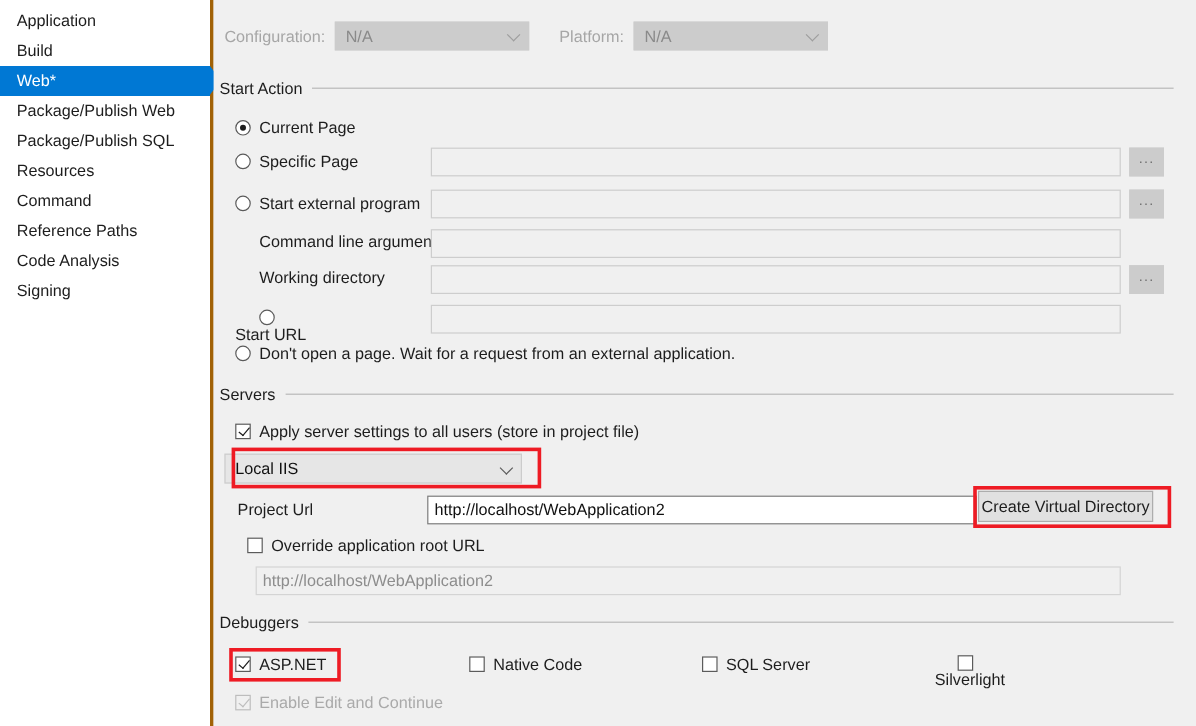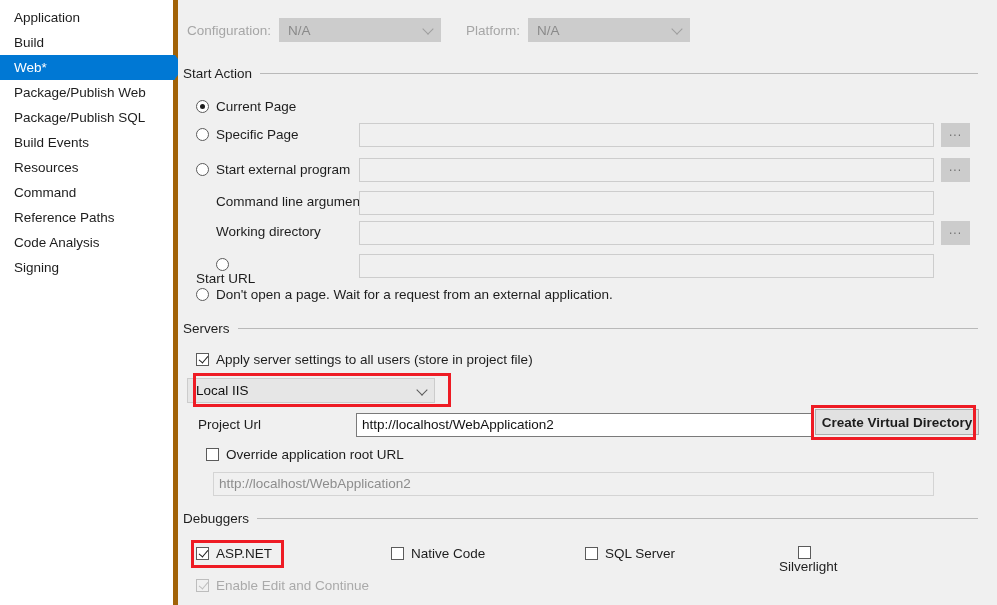--- a/index.html
+++ b/index.html
@@ -16,21 +16,21 @@
     display: flex;
     background: #ffffff;
   }
 
   
   #sidebar {
     position: relative;
     width: 178px;
     height: 605px;
     background: #ffffff;
-    border-right: 5px solid #a16207;
+    border-right: 3px solid #a16207;
     padding-top: 5px;
     flex: 0 0 178px;
   }
   .nav-item {
     position: relative;
     height: 25px;
     line-height: 25px;
     padding-left: 14px;
     font-size: 13.5px;
     color: #1d1d1d;
@@ -240,21 +240,20 @@
 <body>
 
 <div id="root">
 
   <div id="sidebar">
     <div class="nav-item"><span>Application</span></div>
     <div class="nav-item"><span>Build</span></div>
     <div class="nav-item selected"><span>Web*</span></div>
     <div class="nav-item"><span>Package/Publish Web</span></div>
     <div class="nav-item"><span>Package/Publish SQL</span></div>
-    <div class="nav-item"><span>Build Events</span></div>
     <div class="nav-item"><span>Resources</span></div>
     <div class="nav-item"><span>Command</span></div>
     <div class="nav-item"><span>Reference Paths</span></div>
     <div class="nav-item"><span>Code Analysis</span></div>
     <div class="nav-item"><span>Signing</span></div>
   </div>
 
   <div id="content">
 
     <div id="config-row">
@@ -328,21 +327,21 @@
 
     <div class="combo" style="position:absolute; left:9px; top:378px; width:248px; height:25px;">
       <span>Local IIS</span>
       <span class="chev"></span>
     </div>
 
     <div class="row" style="left:20px; top:417px;">
       <span>Project Url</span>
     </div>
     <div class="field active" style="left:178px; top:413px; width:458px;">http://localhost/WebApplication2</div>
-    <div class="btn" style="left:637px; top:409px; width:164px;font-weight:bold;">Create Virtual Directory</div>
+    <div class="btn" style="left:637px; top:409px; width:146px;">Create Virtual Directory</div>
 
     <div class="row" style="left:28px; top:447px;">
       <span class="cbx"></span>
       <span>Override application root URL</span>
     </div>
     <div class="field readonly-grey" style="left:35px; top:472px; width:721px;">http://localhost/WebApplication2</div>
 
     <div class="section" style="top:511px;">
       <span class="stitle">Debuggers</span>
       <span class="srule"></span>

